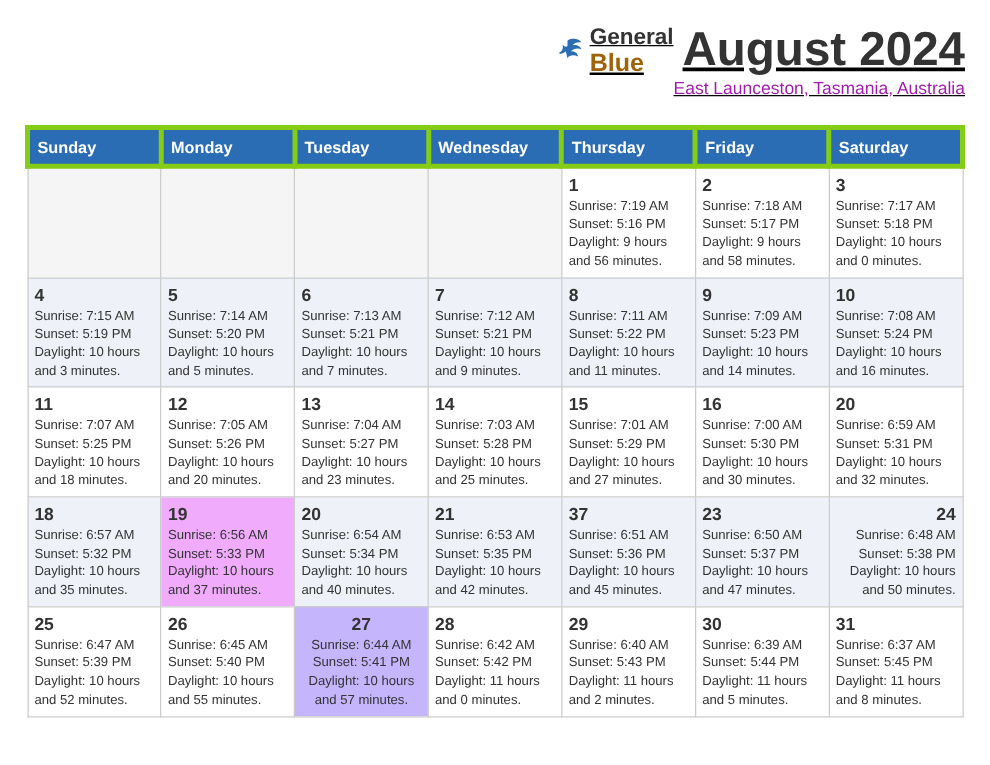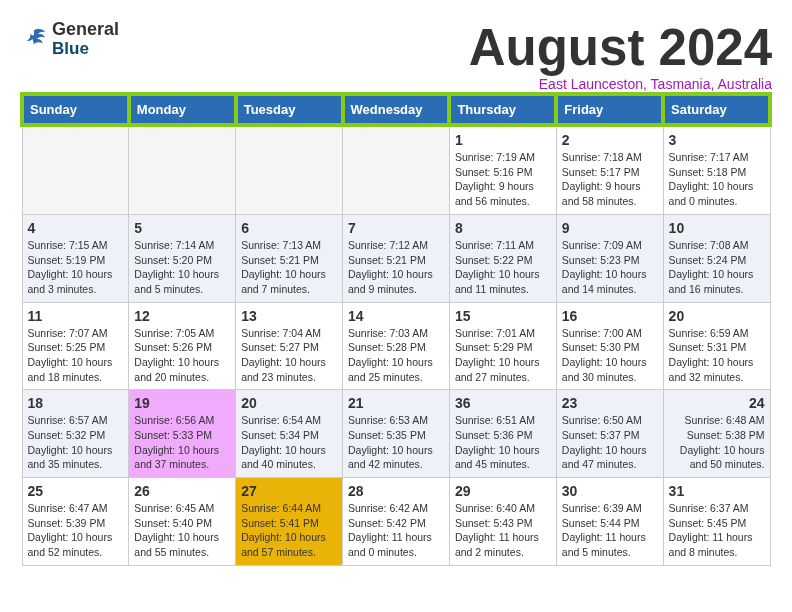--- a/index.html
+++ b/index.html
@@ -6,52 +6,53 @@
     body {
       font-family: Arial, sans-serif;
       background: #fff;
       width: 792px;
       min-height: 612px;
       padding: 20px;
     }
     .header {
       display: flex;
       align-items: flex-start;
-      justify-content: space-between;
-      margin-bottom: 0;
+      justify-content: flex-end;
+      margin-bottom: 22px;
+      text-decoration: underline;
     }
     .logo {
       display: flex;
       align-items: center;
       gap: 4px;
     }
     .logo-text {
       display: flex;
       flex-direction: column;
       line-height: 1.1;
     }
     .logo-general {
       font-size: 18px;
       font-weight: bold;
       color: #333;
     }
     .logo-blue {
-      font-size: 17px;
-      font-weight: bold;
-      color: #0c4a6e;
+      font-size: 20px;
+      font-weight: bold;
+      color: #a16207;
     }
     .logo-bird {
       width: 28px;
       height: 28px;
     }
     .title-block {
       text-align: right;
     }
     .calendar-title {
-      font-size: 51px;
+      font-size: 38px;
       font-weight: bold;
       color: #333;
       line-height: 1.1;
     }
     .calendar-subtitle {
       font-size: 14px;
       color: #a21caf;
     }
     table {
       width: 100%;
@@ -215,42 +216,42 @@
         </td>
         <td style="background: rgb(238, 242, 248);">
           <span class="day-num">20</span>
           <div class="day-info">Sunrise: 6:54 AM<br>Sunset: 5:34 PM<br>Daylight: 10 hours and 40 minutes.</div>
         </td>
         <td style="background: rgb(238, 242, 248);">
           <span class="day-num">21</span>
           <div class="day-info">Sunrise: 6:53 AM<br>Sunset: 5:35 PM<br>Daylight: 10 hours and 42 minutes.</div>
         </td>
         <td style="background: rgb(238, 242, 248);">
-          <span class="day-num">36</span>
+          <span class="day-num">37</span>
           <div class="day-info">Sunrise: 6:51 AM<br>Sunset: 5:36 PM<br>Daylight: 10 hours and 45 minutes.</div>
         </td>
         <td style="background: rgb(238, 242, 248);">
           <span class="day-num">23</span>
           <div class="day-info">Sunrise: 6:50 AM<br>Sunset: 5:37 PM<br>Daylight: 10 hours and 47 minutes.</div>
         </td>
         <td style="background: rgb(238, 242, 248); text-align: right;">
           <span class="day-num">24</span>
           <div class="day-info">Sunrise: 6:48 AM<br>Sunset: 5:38 PM<br>Daylight: 10 hours and 50 minutes.</div>
         </td>
       </tr>
       <tr>
         <td style="background: rgb(255, 255, 255);">
           <span class="day-num">25</span>
           <div class="day-info">Sunrise: 6:47 AM<br>Sunset: 5:39 PM<br>Daylight: 10 hours and 52 minutes.</div>
         </td>
         <td style="background: rgb(255, 255, 255);">
           <span class="day-num">26</span>
           <div class="day-info">Sunrise: 6:45 AM<br>Sunset: 5:40 PM<br>Daylight: 10 hours and 55 minutes.</div>
         </td>
-        <td style="background: #eab308;">
+        <td style="background: #c4b5fd; text-align: center;">
           <span class="day-num">27</span>
           <div class="day-info">Sunrise: 6:44 AM<br>Sunset: 5:41 PM<br>Daylight: 10 hours and 57 minutes.</div>
         </td>
         <td style="background: rgb(255, 255, 255);">
           <span class="day-num">28</span>
           <div class="day-info">Sunrise: 6:42 AM<br>Sunset: 5:42 PM<br>Daylight: 11 hours and 0 minutes.</div>
         </td>
         <td style="background: rgb(255, 255, 255);">
           <span class="day-num">29</span>
           <div class="day-info">Sunrise: 6:40 AM<br>Sunset: 5:43 PM<br>Daylight: 11 hours and 2 minutes.</div>

